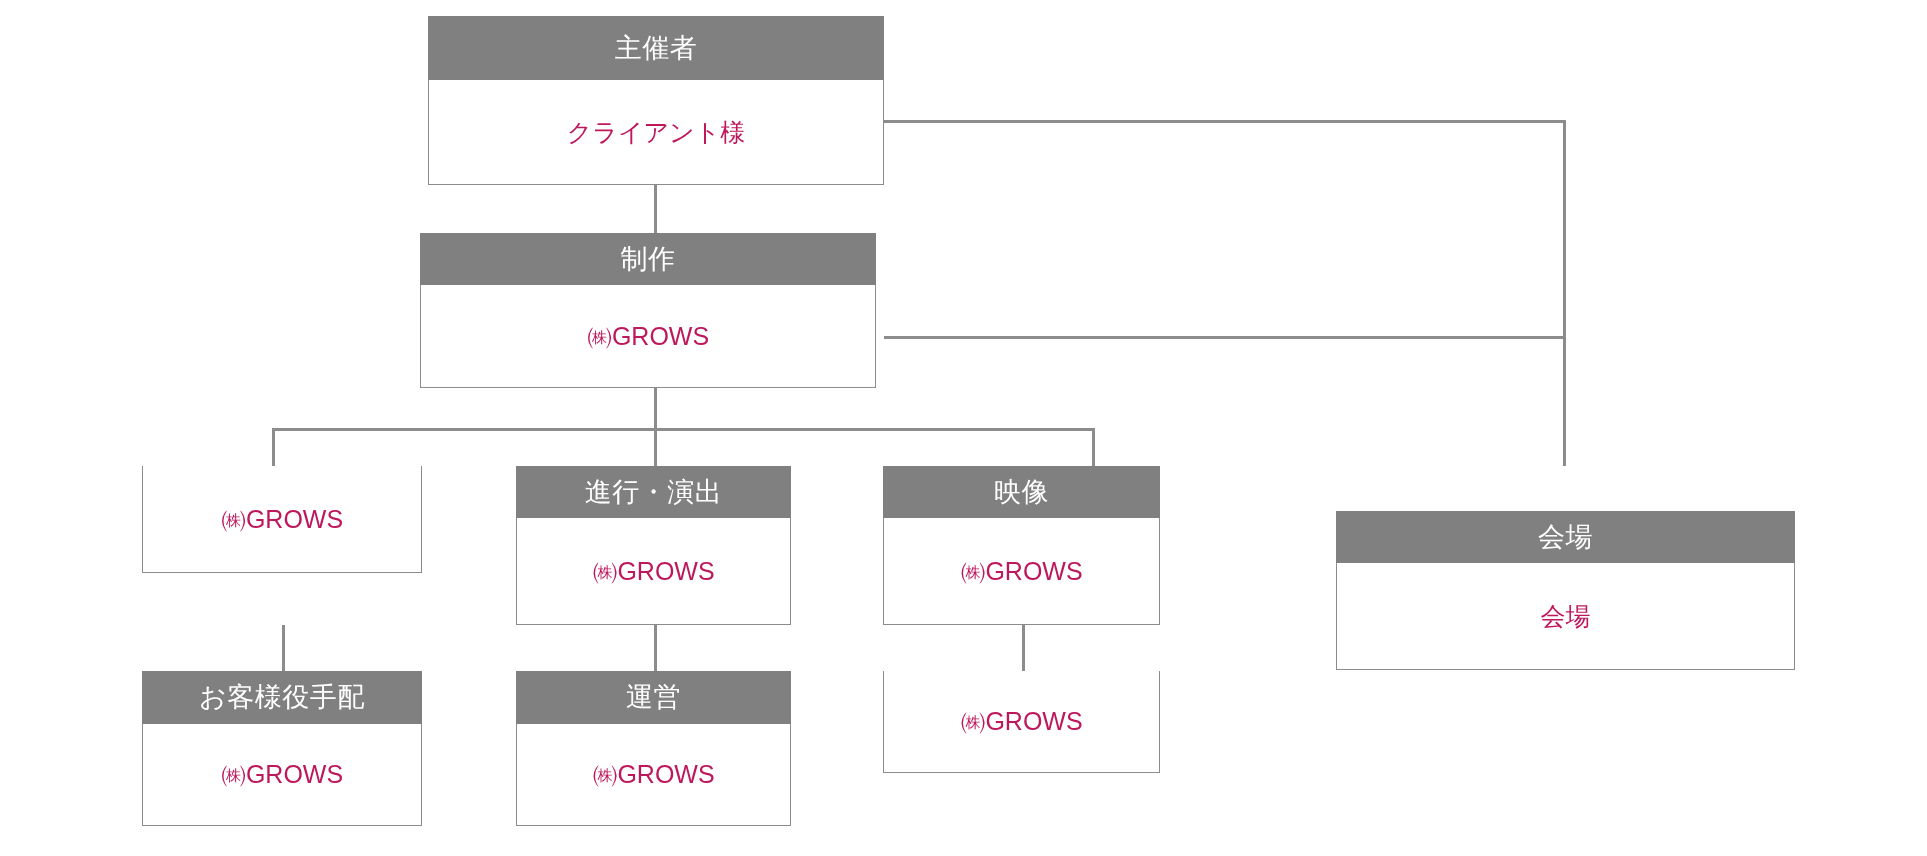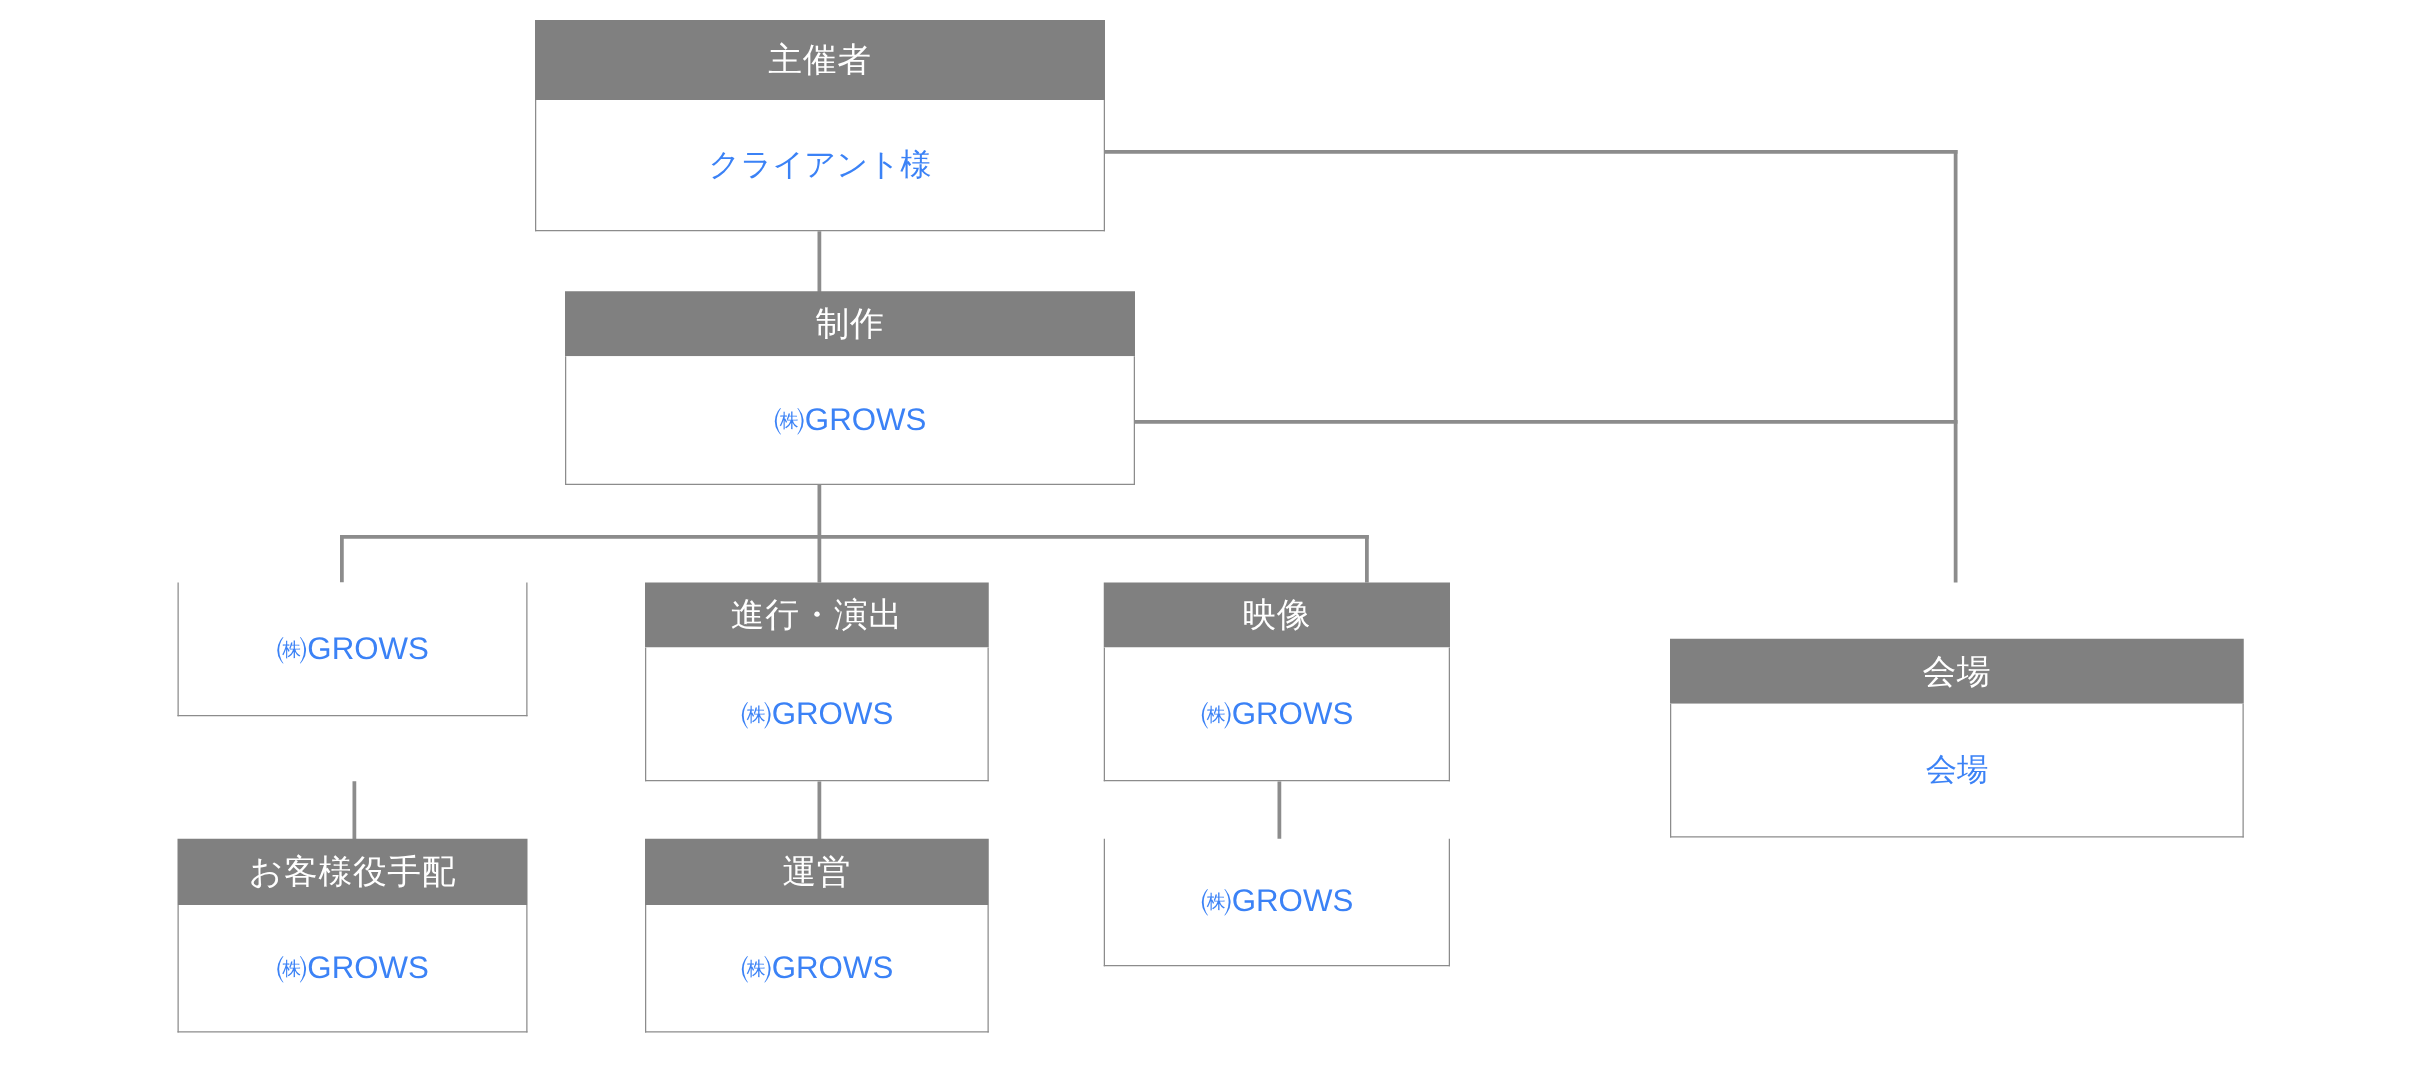--- a/index.html
+++ b/index.html
@@ -35,21 +35,21 @@
     justify-content: center;
     font-size: 27px;
     line-height: 1;
     letter-spacing: 0.02em;
     white-space: nowrap;
   }
   .node .body {
     box-sizing: border-box;
     width: 100%;
     background: #ffffff;
-    color: #3b82f6;
+    color: #be185d;
     border: 1.5px solid #8c8c8c;
     border-top: none;
     display: flex;
     align-items: center;
     justify-content: center;
     font-size: 25px;
     line-height: 1;
     white-space: nowrap;
   }
 
@@ -89,21 +89,21 @@
 
   <div class="ln v" style="left:654px; top:625px; height:58px;"></div>
 
   <div class="ln v" style="left:1022px; top:625px; height:58px;"></div>
 
   <div class="node" style="left:428px; top:16px; width:456px;">
     <div class="hdr" style="height:64px;">主催者</div>
     <div class="body" style="height:105px;">クライアント様</div>
   </div>
 
-  <div class="node" style="left:452px; top:233px; width:456px;border-radius:31px;">
+  <div class="node" style="left:420px; top:233px; width:456px;border-radius:31px;">
     <div class="hdr" style="height:52px;">制作</div>
     <div class="body" style="height:103px;">㈱GROWS</div>
   </div>
 
   <div class="node" style="left:142px; top:466px; width:280px;">
     <div class="body" style="height:107px;">㈱GROWS</div>
   </div>
 
   <div class="node" style="left:516px; top:466px; width:275px;">
     <div class="hdr" style="height:52px;">進行・演出</div>

